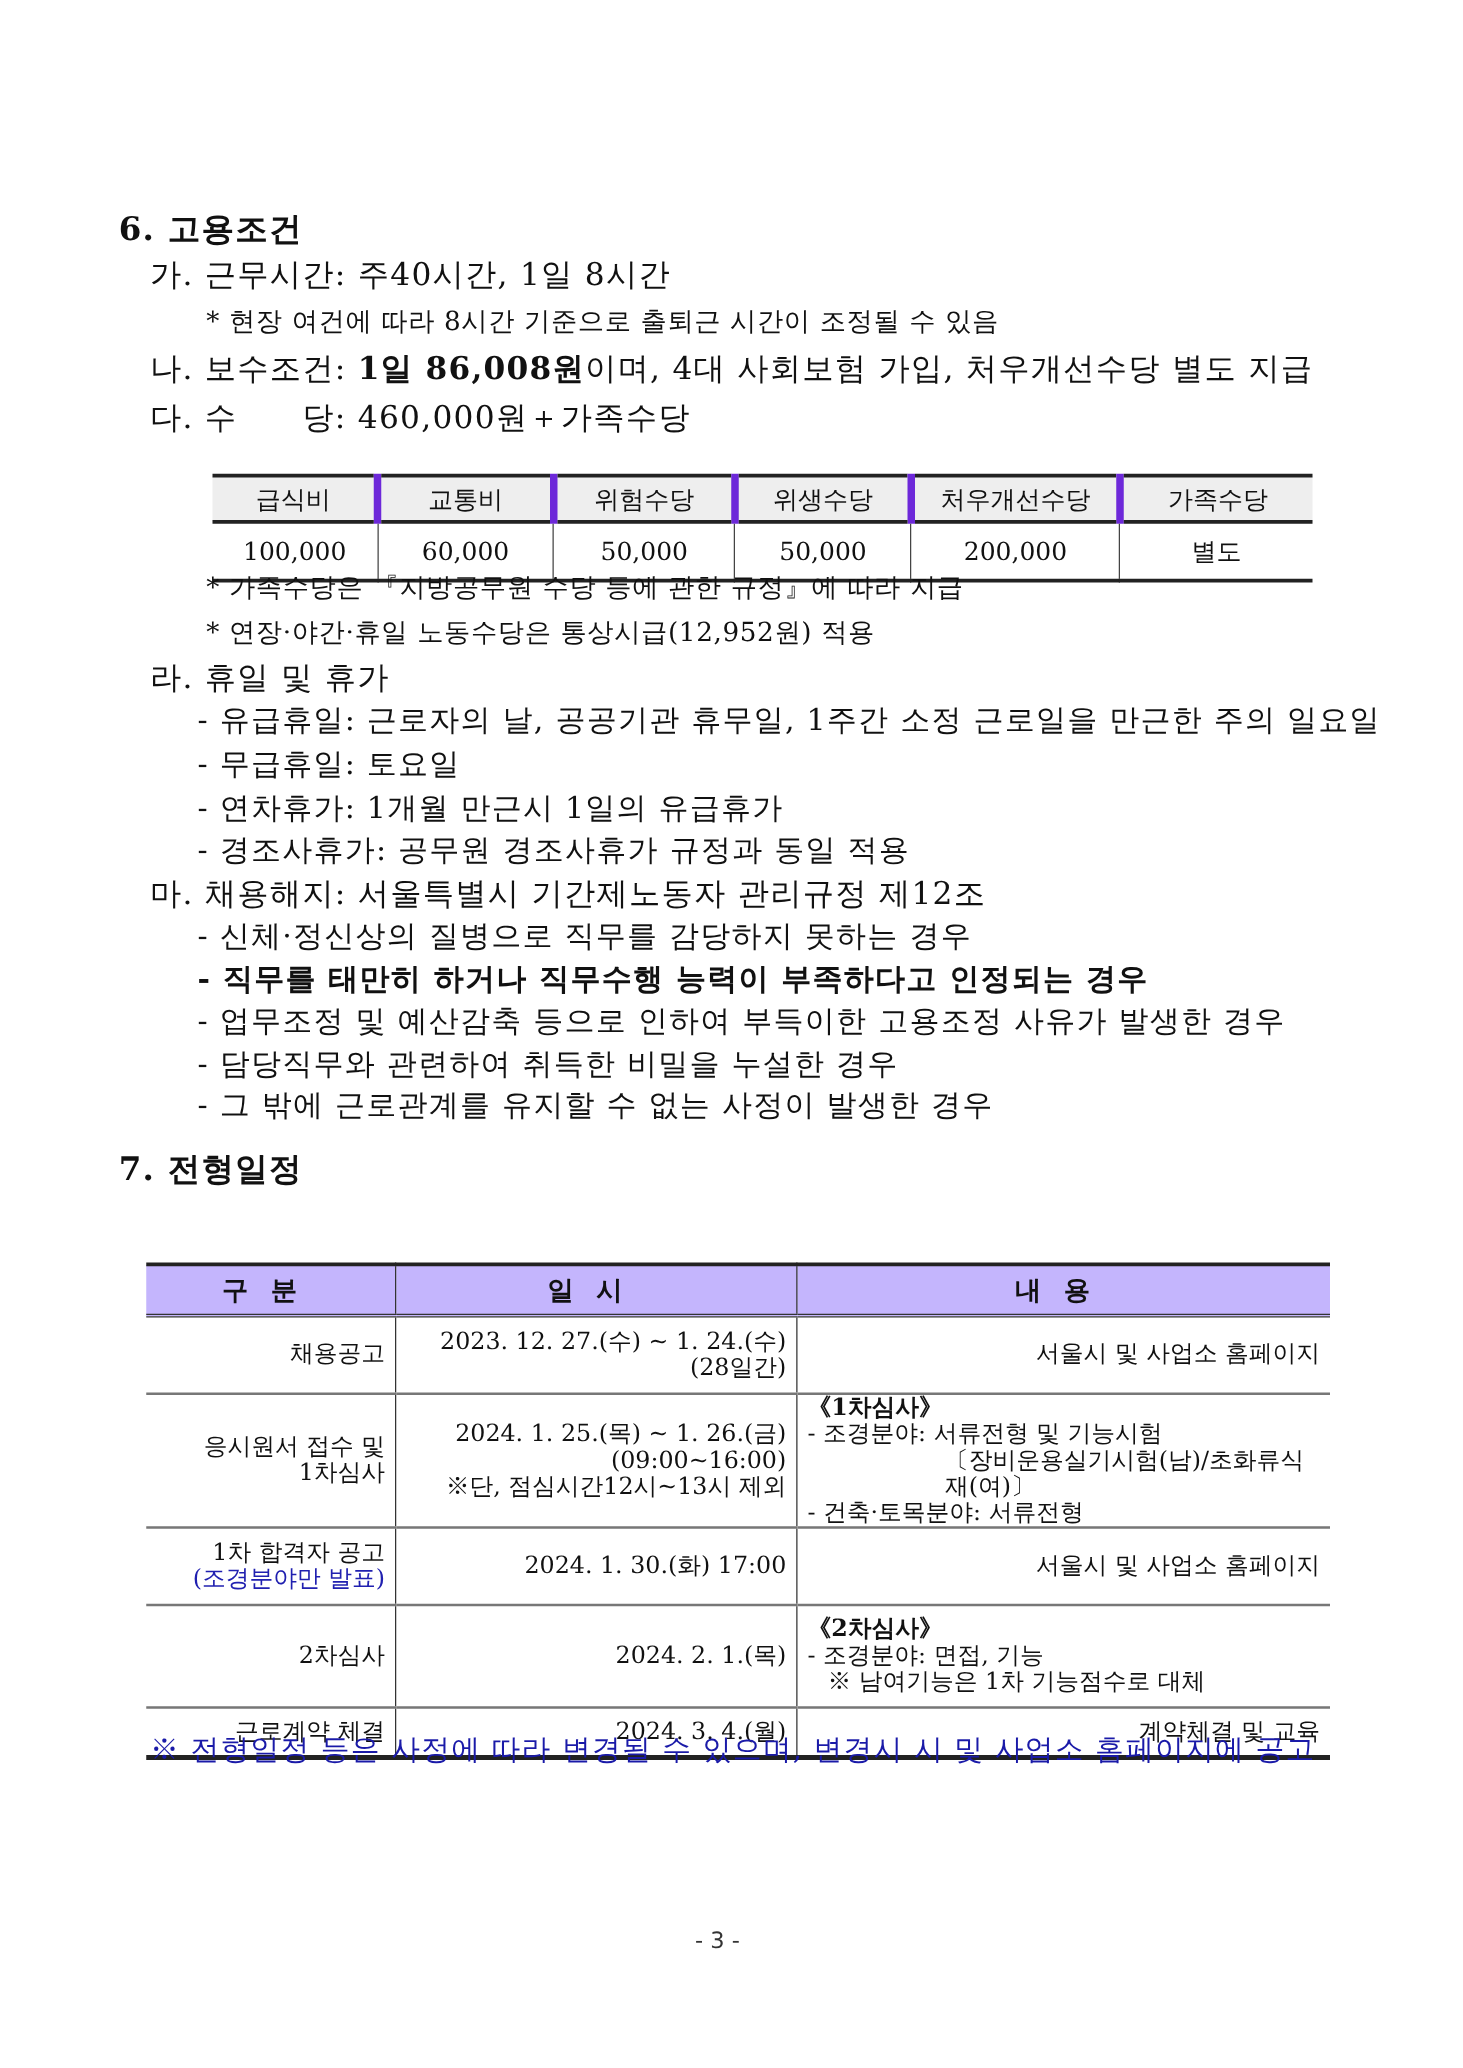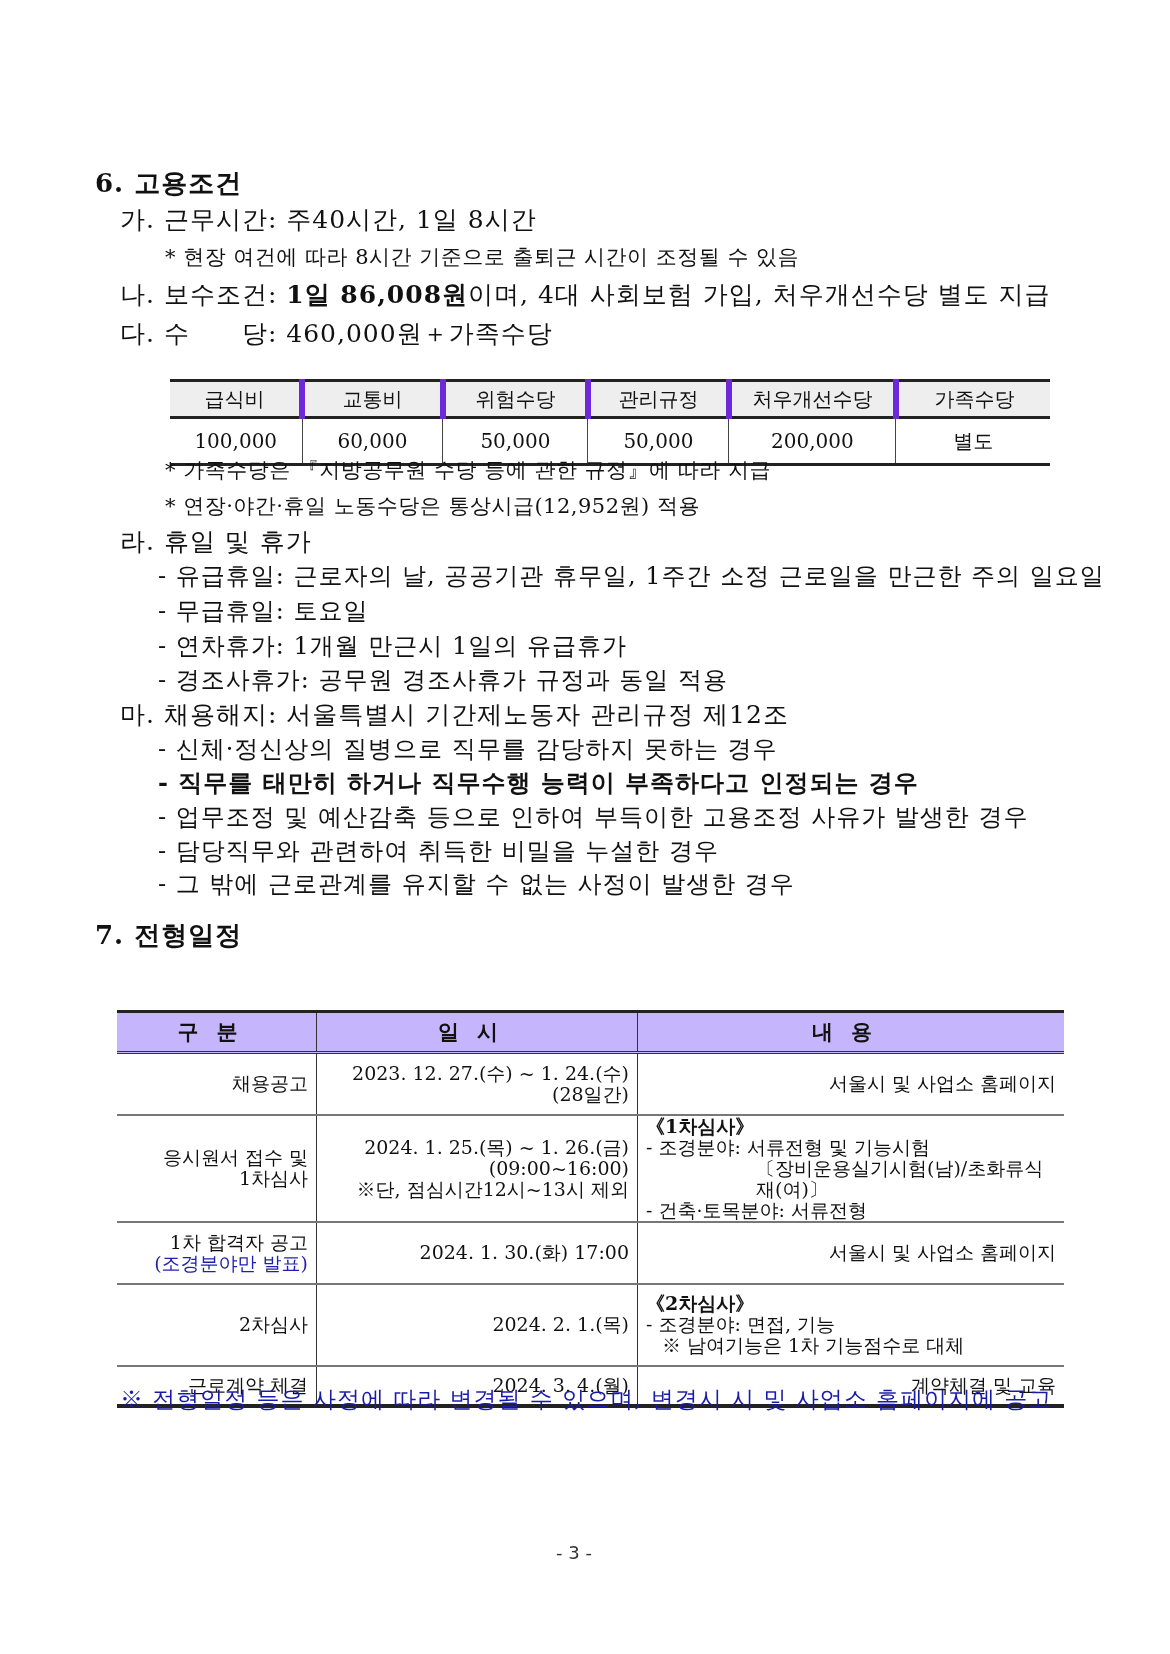--- a/index.html
+++ b/index.html
@@ -72,21 +72,21 @@
   </div>
 
   <div class="abs l1" style="left:120px; top:317px;">다. 수　　당: 460,000원＋가족수당</div>
 
   <table class="allow">
     <thead>
       <tr>
         <th style="width:15%">급식비</th>
         <th style="width:16%">교통비</th>
         <th style="width:16.5%">위험수당</th>
-        <th style="width:16%">관리규정</th>
+        <th style="width:16%">위생수당</th>
         <th style="width:19%">처우개선수당</th>
         <th>가족수당</th>
       </tr>
     </thead>
     <tbody>
       <tr>
         <td>100,000</td>
         <td>60,000</td>
         <td>50,000</td>
         <td>50,000</td>

